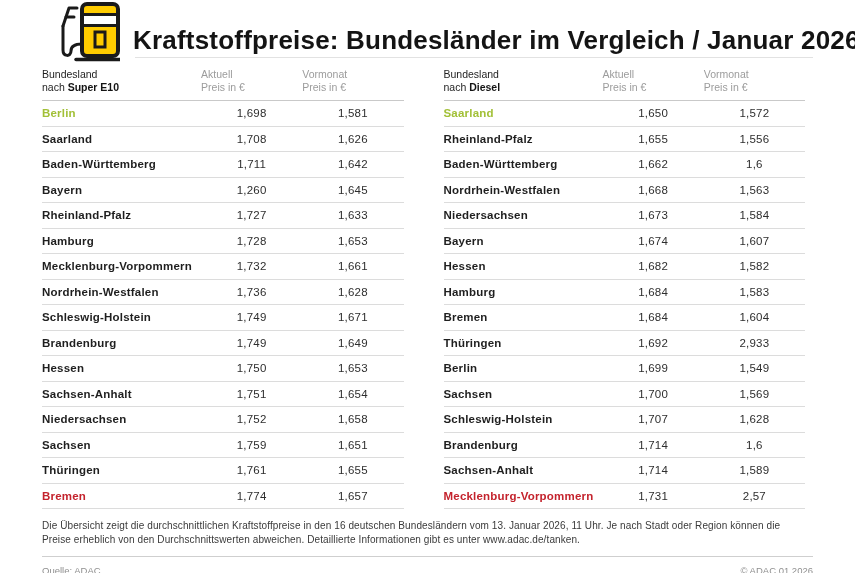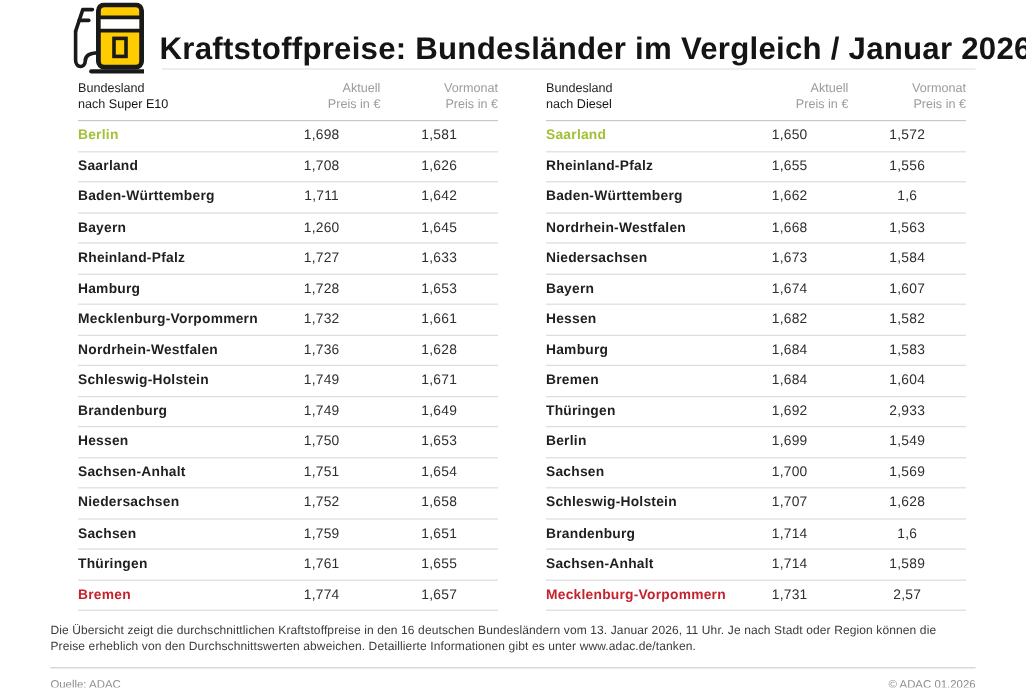--- a/index.html
+++ b/index.html
@@ -13,26 +13,26 @@
     --worst:#c4232d;
   }
   *{margin:0;padding:0;box-sizing:border-box;}
   html,body{width:855px;height:573px;background:#ffffff;overflow:hidden;
     font-family:"Liberation Sans","DejaVu Sans",sans-serif;color:var(--ink);}
   .header{position:relative;height:68px;}
   .pump{position:absolute;left:58px;top:2px;width:62px;height:60px;}
   .title{position:absolute;left:133px;top:25px;font-size:26px;font-weight:700;
     letter-spacing:0.2px;color:#141414;white-space:nowrap;}
   .header-hr{position:absolute;left:135px;right:42px;top:57px;border-top:1px solid #e2e2e2;}
-  .content{display:flex;gap:40px;padding:0 50px 0 65px;}
+  .content{display:flex;gap:40px;padding:0 50px 0 42px;}
   .table{flex:1;min-width:0;}
   .thead{display:flex;align-items:flex-end;padding-bottom:6px;border-bottom:1px solid var(--rule-dark);}
   .th{font-size:10.5px;line-height:13px;}
-  .th .b{font-weight:400;color:#141414;}
-  .th.gray{color:var(--muted);text-align:right;}
+  .th .b{font-weight:700;color:#141414;}
+  .th.gray{color:var(--muted);text-align:left;}
   .cstate{width:44%;}
   .cprice{width:28%;text-align:center;}
   .row{display:flex;align-items:center;height:25.5px;border-bottom:1px solid var(--rule);}
   .cell{font-size:11.5px;letter-spacing:0.2px;}
   .cell.state{font-weight:700;color:var(--ink);}
   .cell.price{color:var(--price-ink);}
   .hl-best .cell.state{color:var(--best);}
   .hl-worst .cell.state{color:var(--worst);}
   .footnote{margin:10px 48px 0 42px;font-size:10px;line-height:1.4;color:#3a3a3a;letter-spacing:0.1px;}
   .footer{margin:9px 42px 0 42px;border-top:1px solid #cfcfcf;display:flex;

